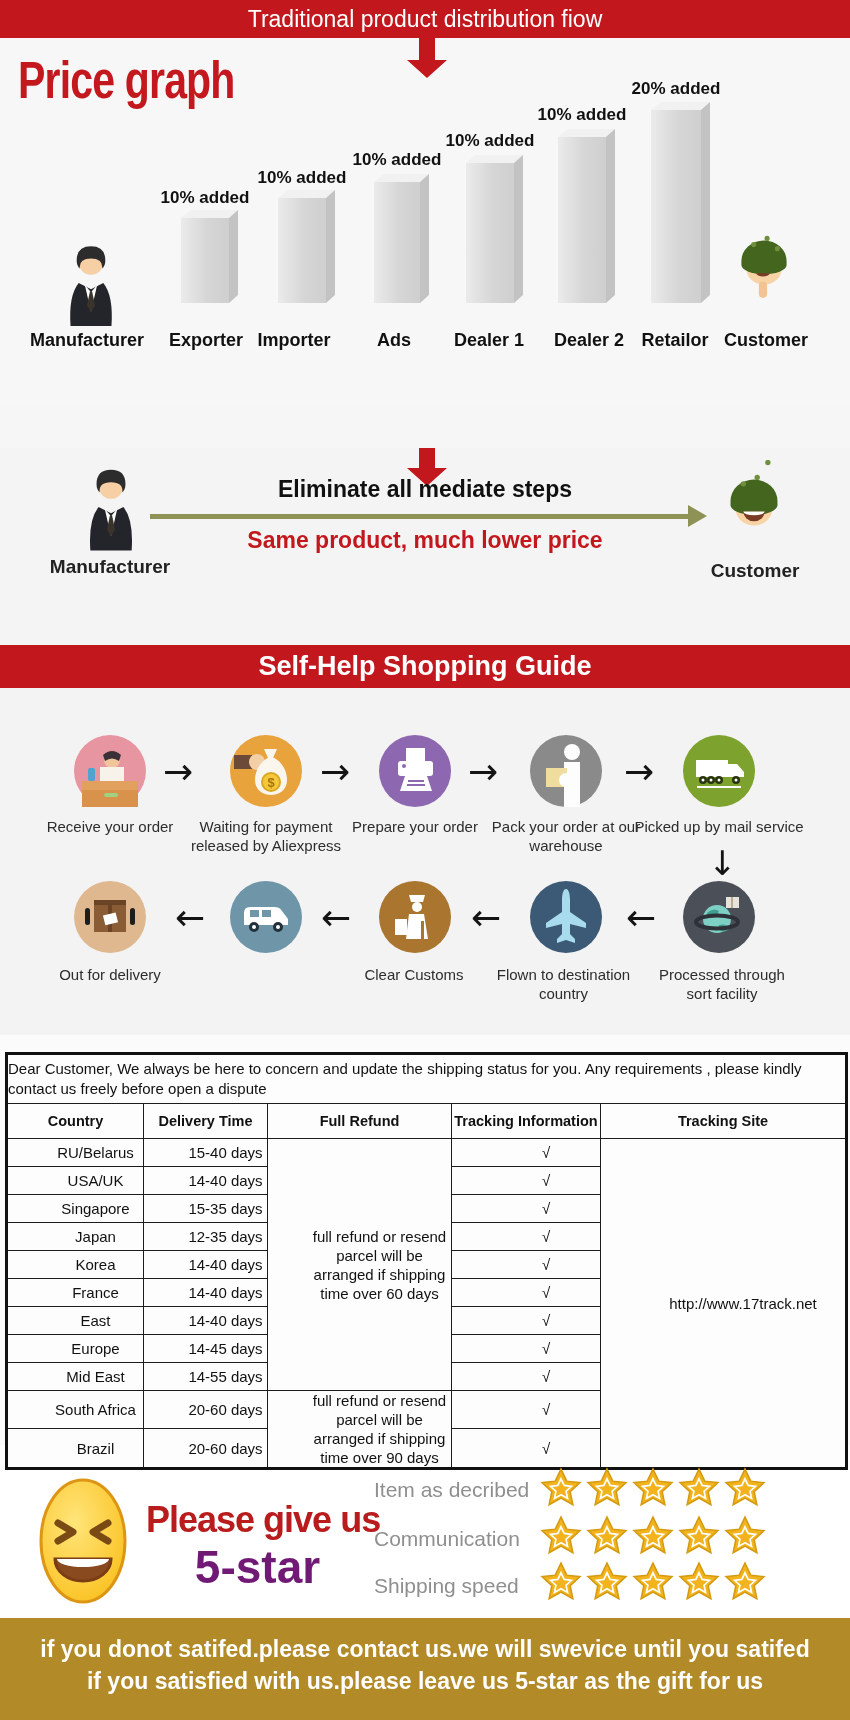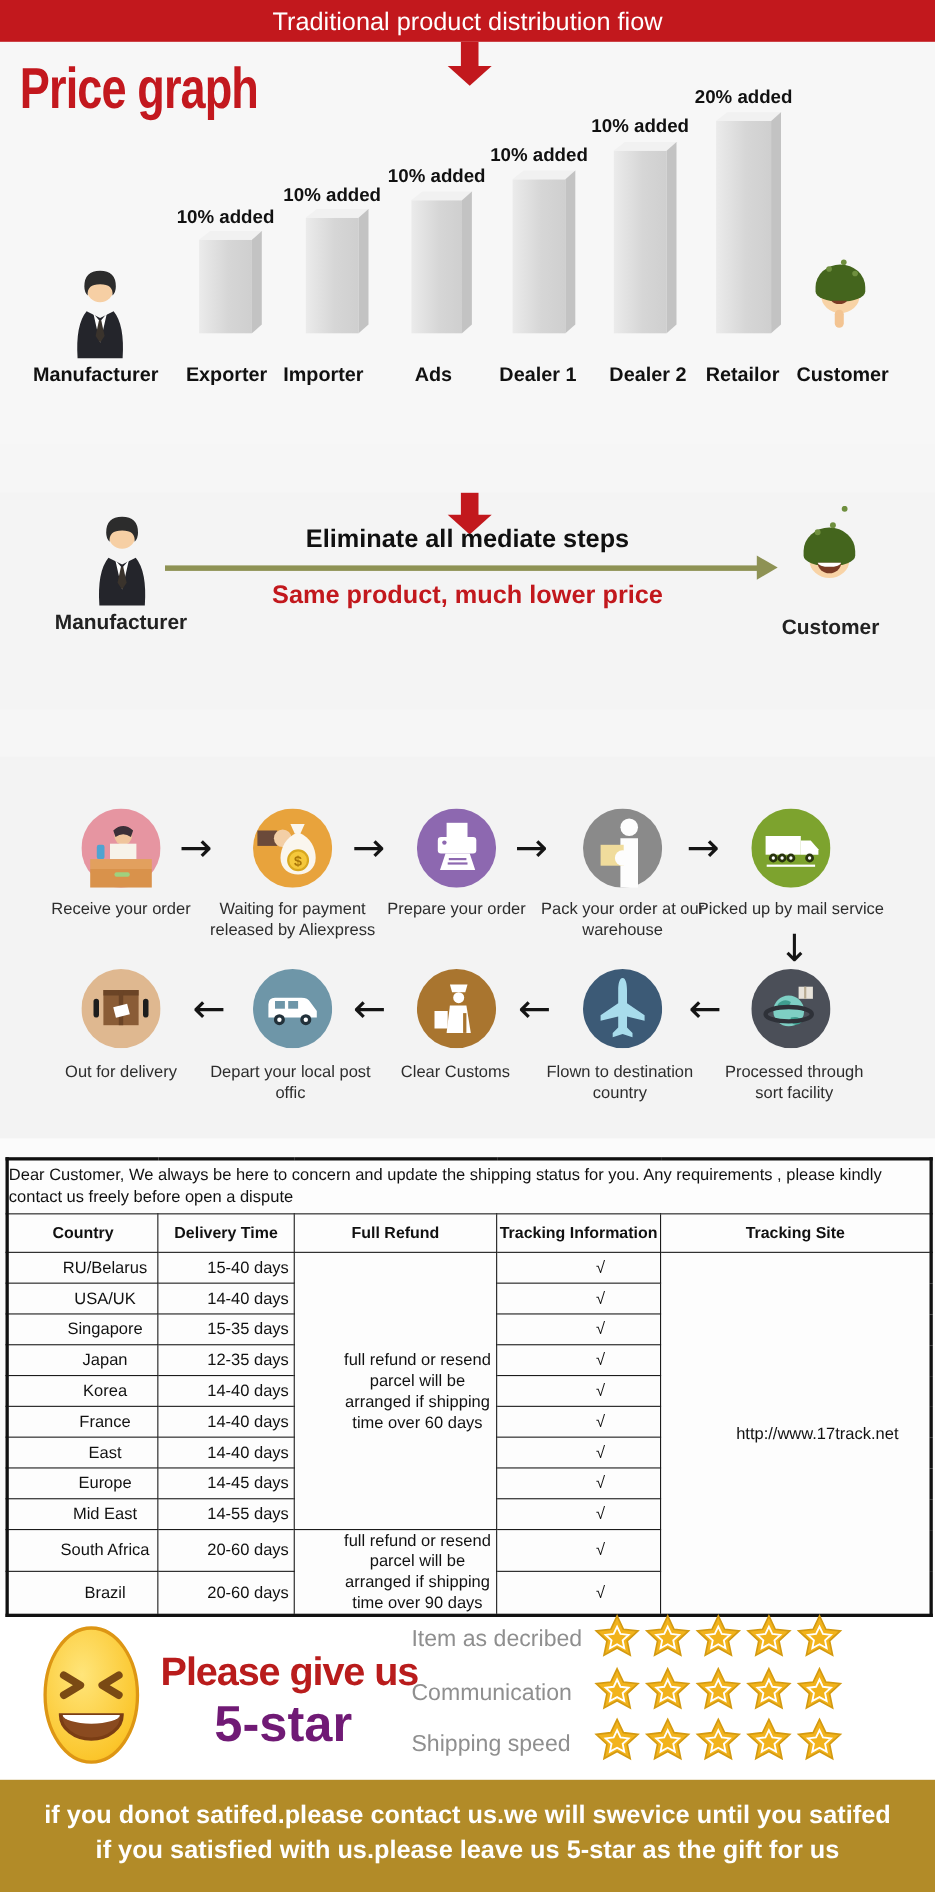--- a/index.html
+++ b/index.html
@@ -133,20 +133,21 @@
     <ellipse cx="30" cy="44" rx="17" ry="15" fill="#f8d3a6"></ellipse>
     <path d="M8 36 a22 20 0 0 1 44 0 l0 4 a22 9 0 0 1 -44 0 Z" fill="#44651d"></path>
     <circle cx="20" cy="20" r="2.5" fill="#6f8f3e"></circle>
       <circle cx="33" cy="14" r="2.5" fill="#6f8f3e"></circle>
       <circle cx="43" c24="24" r="2.5" fill="#6f8f3e"></circle>
     <path d="M20 46 a10 9 0 0 0 20 0 Z" fill="#7a3b25"></path>
     <path d="M20 46 h20 a10 3.5 0 0 1 -20 0 Z" fill="#fff"></path>
   </svg>
   <div class="dist-label" style="left:685px;top:560px;">Customer</div>
 
+  <div class="banner b3">Self-Help Shopping Guide</div>
 
   <svg class="abs" style="left:74px;top:735px;" width="72" height="72" viewBox="0 0 72 72">
     <circle cx="36" cy="36" r="36" fill="#e695a1"></circle>
     <circle cx="38" cy="25" r="8" fill="#f0c59c"></circle>
     <path d="M29 20 q9 -8 18 0 l-2 6 q-7 -5 -14 0 Z" fill="#3c3038"></path>
     <rect x="26" y="32" width="24" height="14" fill="#f7f3ea"></rect>
     <rect x="14" y="33" width="7" height="13" rx="2" fill="#4fa3d1"></rect>
     <rect x="8" y="46" width="56" height="9" fill="#e2a05e"></rect>
     <rect x="8" y="55" width="56" height="17" fill="#d9924b"></rect>
     <rect x="30" y="58" width="14" height="4" rx="2" fill="#9fd17e"></rect>
@@ -244,21 +245,20 @@
     <rect x="43" y="16" width="13" height="11" fill="#e8e3da"></rect>
     <rect x="48" y="16" width="2" height="11" fill="#b8ab92"></rect>
   </svg>
 
   <span class="flow-arrow" style="left:175px;top:900px;">←</span>
   <span class="flow-arrow" style="left:321px;top:900px;">←</span>
   <span class="flow-arrow" style="left:471px;top:900px;">←</span>
   <span class="flow-arrow" style="left:626px;top:900px;">←</span>
 
   <div class="step-label" style="left:30px;top:965px;width:160px;">Out for delivery</div>
-  <div class="step-label" style="left:184px;top:965px;width:160px;">Depart your local post offic</div>
   <div class="step-label" style="left:329px;top:965px;width:170px;">Clear  Customs</div>
   <div class="step-label" style="left:496px;top:965px;width:135px;">Flown to destination country</div>
   <div class="step-label" style="left:647px;top:965px;width:150px;">Processed through sort facility</div>
 
   <table class="ship">
     <colgroup>
         <col style="width:137px">
         <col style="width:124px">
         <col style="width:184px">
         <col style="width:149px">

